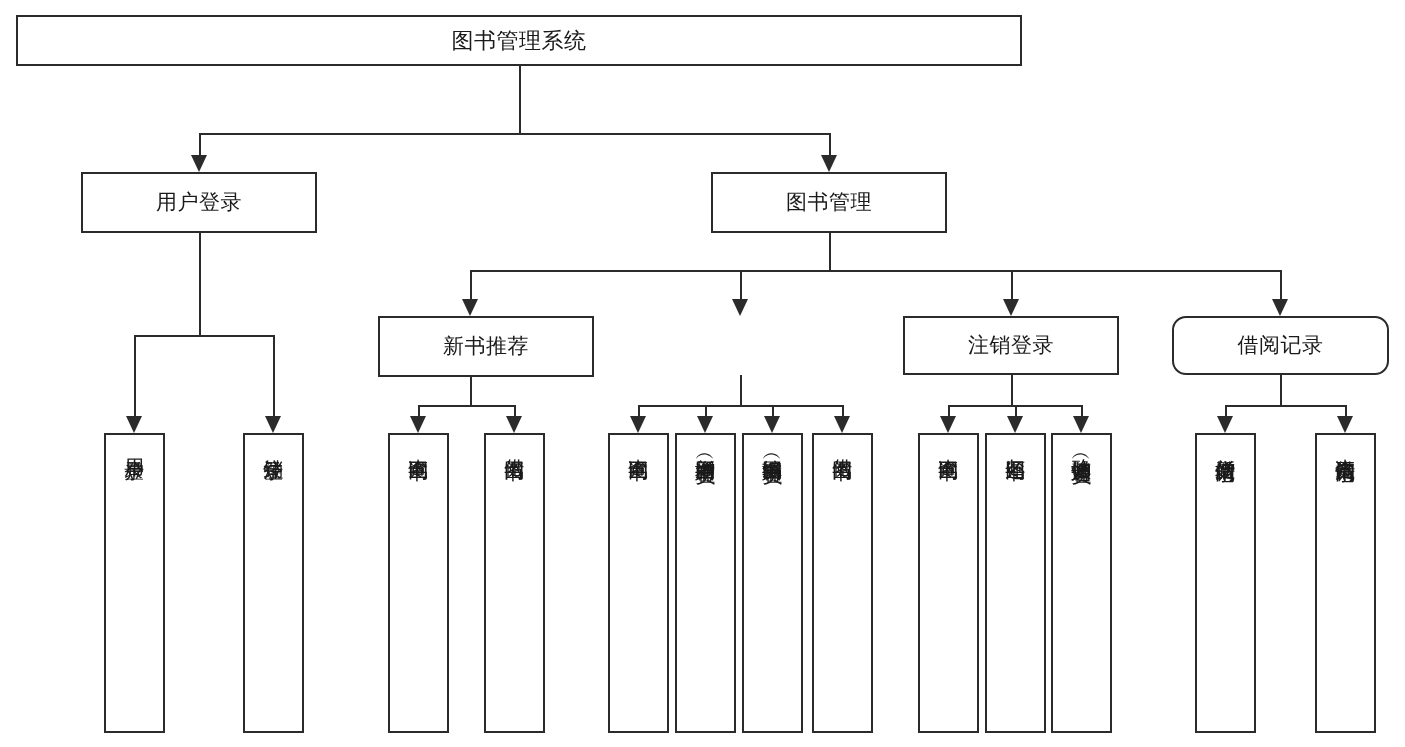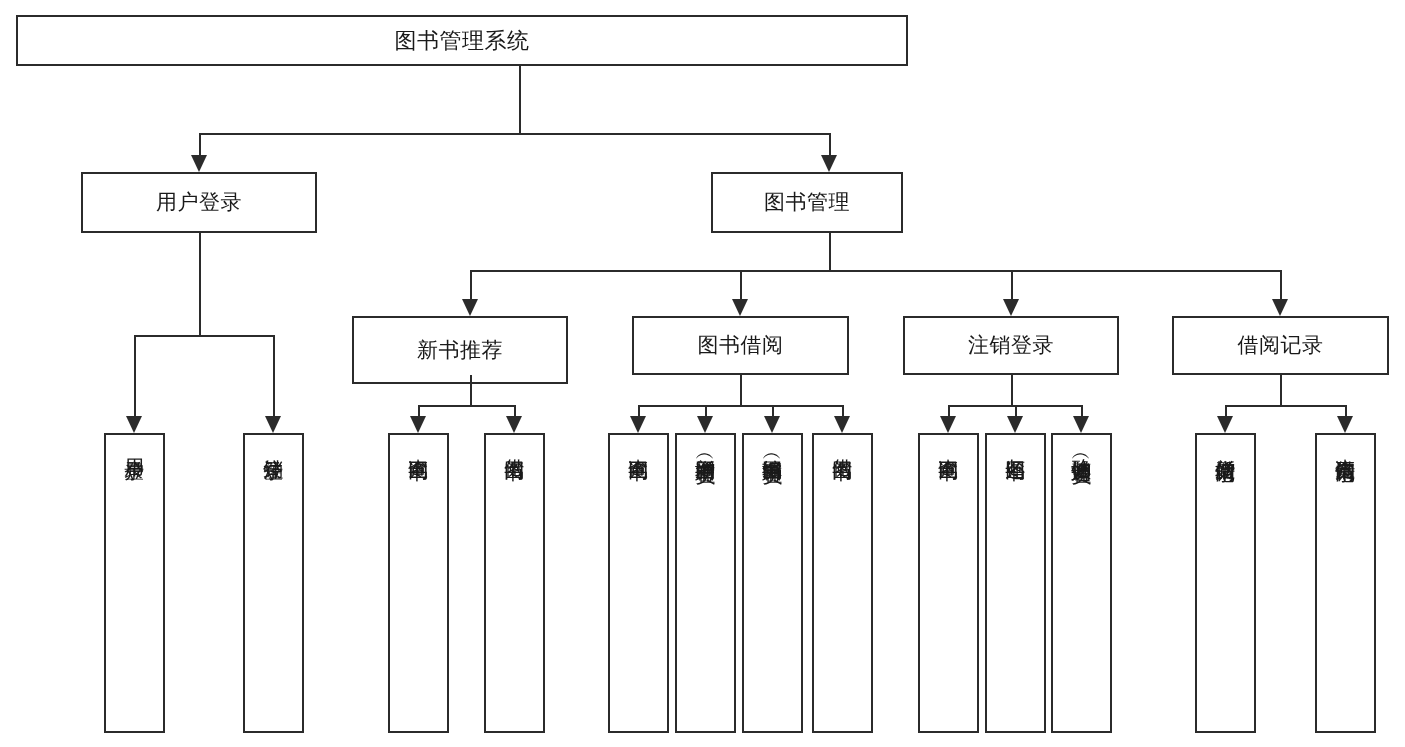--- a/index.html
+++ b/index.html
@@ -78,35 +78,35 @@
     color: #b9b9b9;
     white-space: nowrap;
     letter-spacing: 0.5px;
   }
 </style>
 </head>
 <body>
 
 <div id="canvas">
 
-  <div class="node root" style="left:16px; top:15px; width:892px; height:51px;">
+  <div class="node root" style="left:16px; top:15px; width:1006px; height:51px;">
     <span class="node-label">图书管理系统</span>
   </div>
 
   <div class="vline" style="left:519px; top:66px; height:67px;"></div>
   <div class="hline" style="left:199px; top:133px; width:630px;"></div>
   <div class="vline" style="left:199px; top:133px; height:22px;"></div>
   <div class="arrow" style="left:191px; top:155px;"></div>
   <div class="vline" style="left:829px; top:133px; height:22px;"></div>
   <div class="arrow" style="left:821px; top:155px;"></div>
 
   <div class="node" style="left:81px; top:172px; width:236px; height:61px;">
     <span class="node-label">用户登录</span>
   </div>
-  <div class="node" style="left:711px; top:172px; width:192px; height:61px;">
+  <div class="node" style="left:711px; top:172px; width:236px; height:61px;">
     <span class="node-label">图书管理</span>
   </div>
 
   <div class="vline" style="left:199px; top:233px; height:102px;"></div>
   <div class="hline" style="left:134px; top:335px; width:139px;"></div>
   <div class="vline" style="left:134px; top:335px; height:81px;"></div>
   <div class="arrow" style="left:126px; top:416px;"></div>
   <div class="vline" style="left:273px; top:335px; height:81px;"></div>
   <div class="arrow" style="left:265px; top:416px;"></div>
 
@@ -115,30 +115,27 @@
 
   <div class="vline" style="left:470px; top:270px; height:29px;"></div>
   <div class="arrow" style="left:462px; top:299px;"></div>
   <div class="vline" style="left:740px; top:270px; height:29px;"></div>
   <div class="arrow" style="left:732px; top:299px;"></div>
   <div class="vline" style="left:1011px; top:270px; height:29px;"></div>
   <div class="arrow" style="left:1003px; top:299px;"></div>
   <div class="vline" style="left:1280px; top:270px; height:29px;"></div>
   <div class="arrow" style="left:1272px; top:299px;"></div>
 
-  <div class="node" style="left:352px; top:316px; width:216px; height:68px;">
+  <div class="node" style="left:378px; top:316px; width:216px; height:61px;">
     <span class="node-label">新书推荐</span>
-  </div>
-  <div class="node" style="left:632px; top:316px; width:217px; height:59px;">
-    <span class="node-label">图书借阅</span>
   </div>
   <div class="node" style="left:903px; top:316px; width:216px; height:59px;">
     <span class="node-label">注销登录</span>
   </div>
-  <div class="node" style="left:1172px; top:316px; width:217px; height:59px;">
+  <div class="node" style="left:1172px; top:316px; width:217px; height:59px;border-radius:14px;">
     <span class="node-label">借阅记录</span>
   </div>
 
   <div class="vline" style="left:470px; top:375px; height:30px;"></div>
   <div class="hline" style="left:418px; top:405px; width:96px;"></div>
   <div class="vline" style="left:418px; top:405px; height:11px;"></div>
   <div class="arrow" style="left:410px; top:416px;"></div>
   <div class="vline" style="left:514px; top:405px; height:11px;"></div>
   <div class="arrow" style="left:506px; top:416px;"></div>
 

